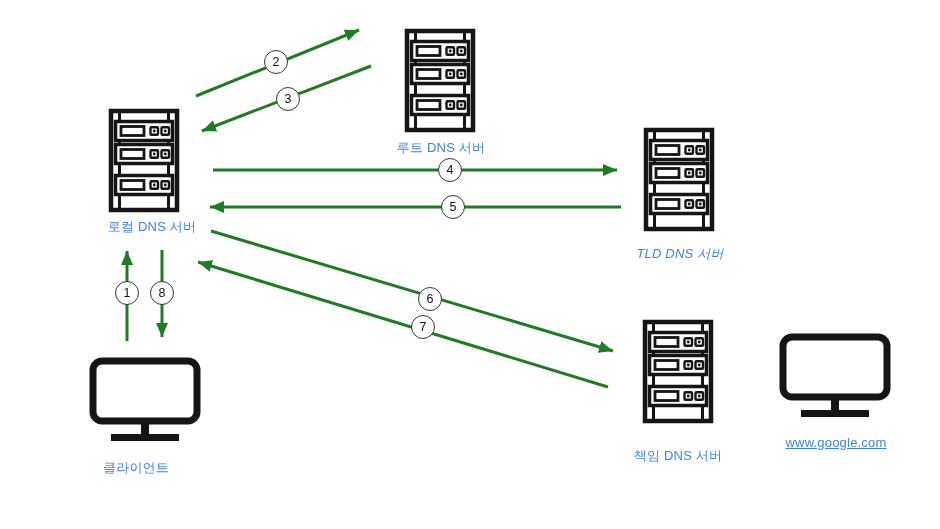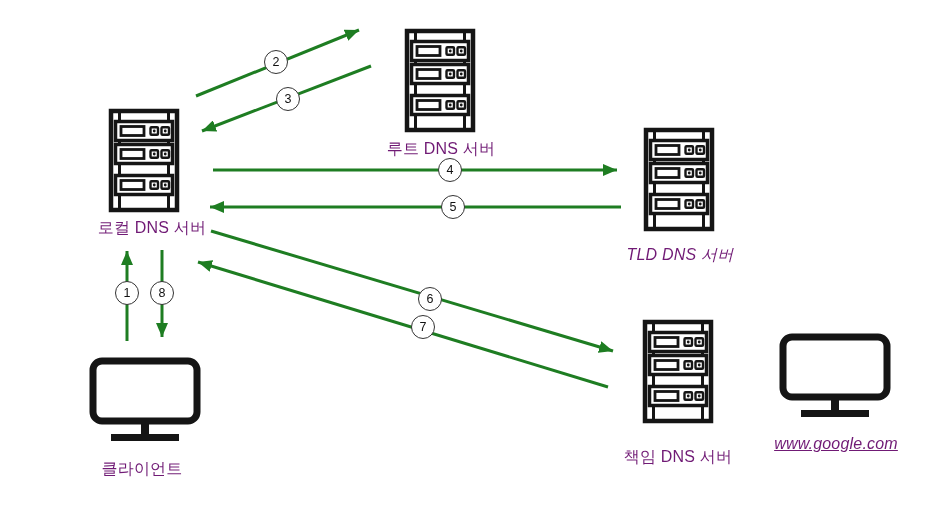--- a/index.html
+++ b/index.html
@@ -32,27 +32,26 @@
   
   .icon {
     position: absolute;
     color: var(--icon-black, #151515);
   }
   
   .node-label {
     position: absolute;
     transform: translateX(-50%);
     white-space: nowrap;
-    font-size: 16px;
-    color: #701a75;
+    font-size: 13px;
+    color: #3b82f6;
     letter-spacing: 0.2px;
   }
   .node-label.underlined {
     text-decoration: underline;
-    font-style: italic;
   }
   
   .step-badge {
     position: absolute;
     width: 24px;
     height: 24px;
     box-sizing: border-box;
     border-radius: 50%;
     background: #ffffff;
     border: 1.5px solid var(--circle-border, #333333);
@@ -207,21 +206,21 @@
       <circle cx="57.25" cy="77" r="1.4" fill="currentColor"></circle>
     </g>
   </svg>
   <div class="node-label" style="left:678px; top:447px;">책임 DNS 서버</div>
 
   <svg class="icon" style="left:89px; top:357px;" width="112" height="84" viewBox="0 0 112 84">
     <rect x="4" y="4" width="104" height="60" rx="9" fill="#fff" stroke="currentColor" stroke-width="7"></rect>
     <rect x="52" y="64" width="8" height="14" fill="currentColor"></rect>
     <rect x="22" y="77" width="68" height="7" fill="currentColor"></rect>
   </svg>
-  <div class="node-label" style="left:142px; top:459px;">클라이언트</div>
+  <div class="node-label" style="left:136px; top:459px;">클라이언트</div>
 
   <svg class="icon" style="left:779px; top:333px;" width="112" height="84" viewBox="0 0 112 84">
     <rect x="4" y="4" width="104" height="60" rx="9" fill="#fff" stroke="currentColor" stroke-width="7"></rect>
     <rect x="52" y="64" width="8" height="14" fill="currentColor"></rect>
     <rect x="22" y="77" width="68" height="7" fill="currentColor"></rect>
   </svg>
   <div class="node-label underlined" style="left:836px; top:435px;">www.google.com</div>
 
   <div class="step-badge" style="left:115px; top:281px;">1</div>
   <div class="step-badge" style="left:264px; top:50px;">2</div>

